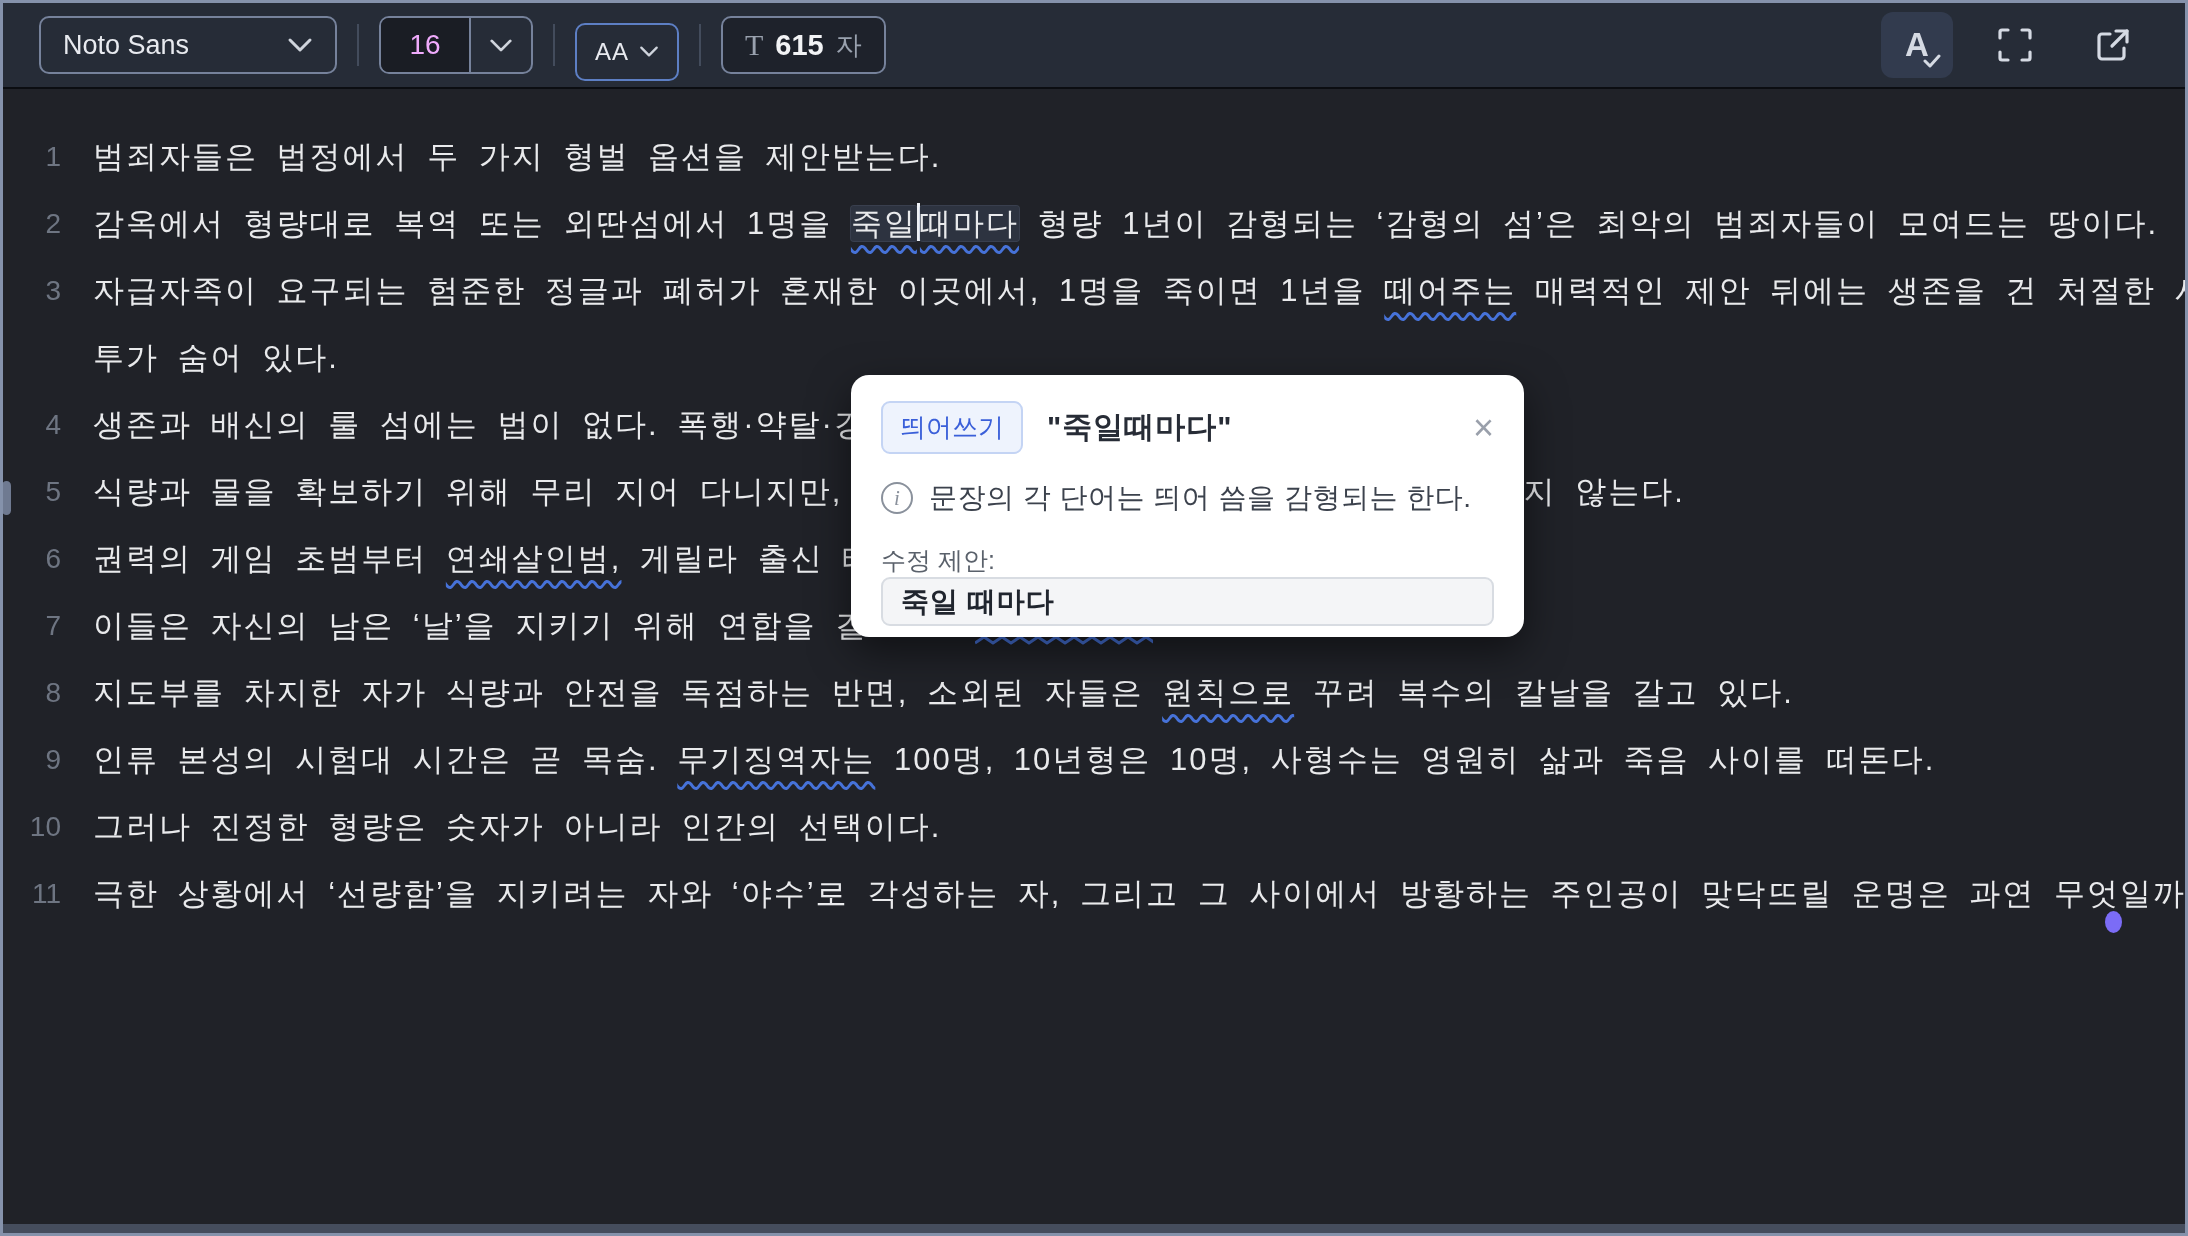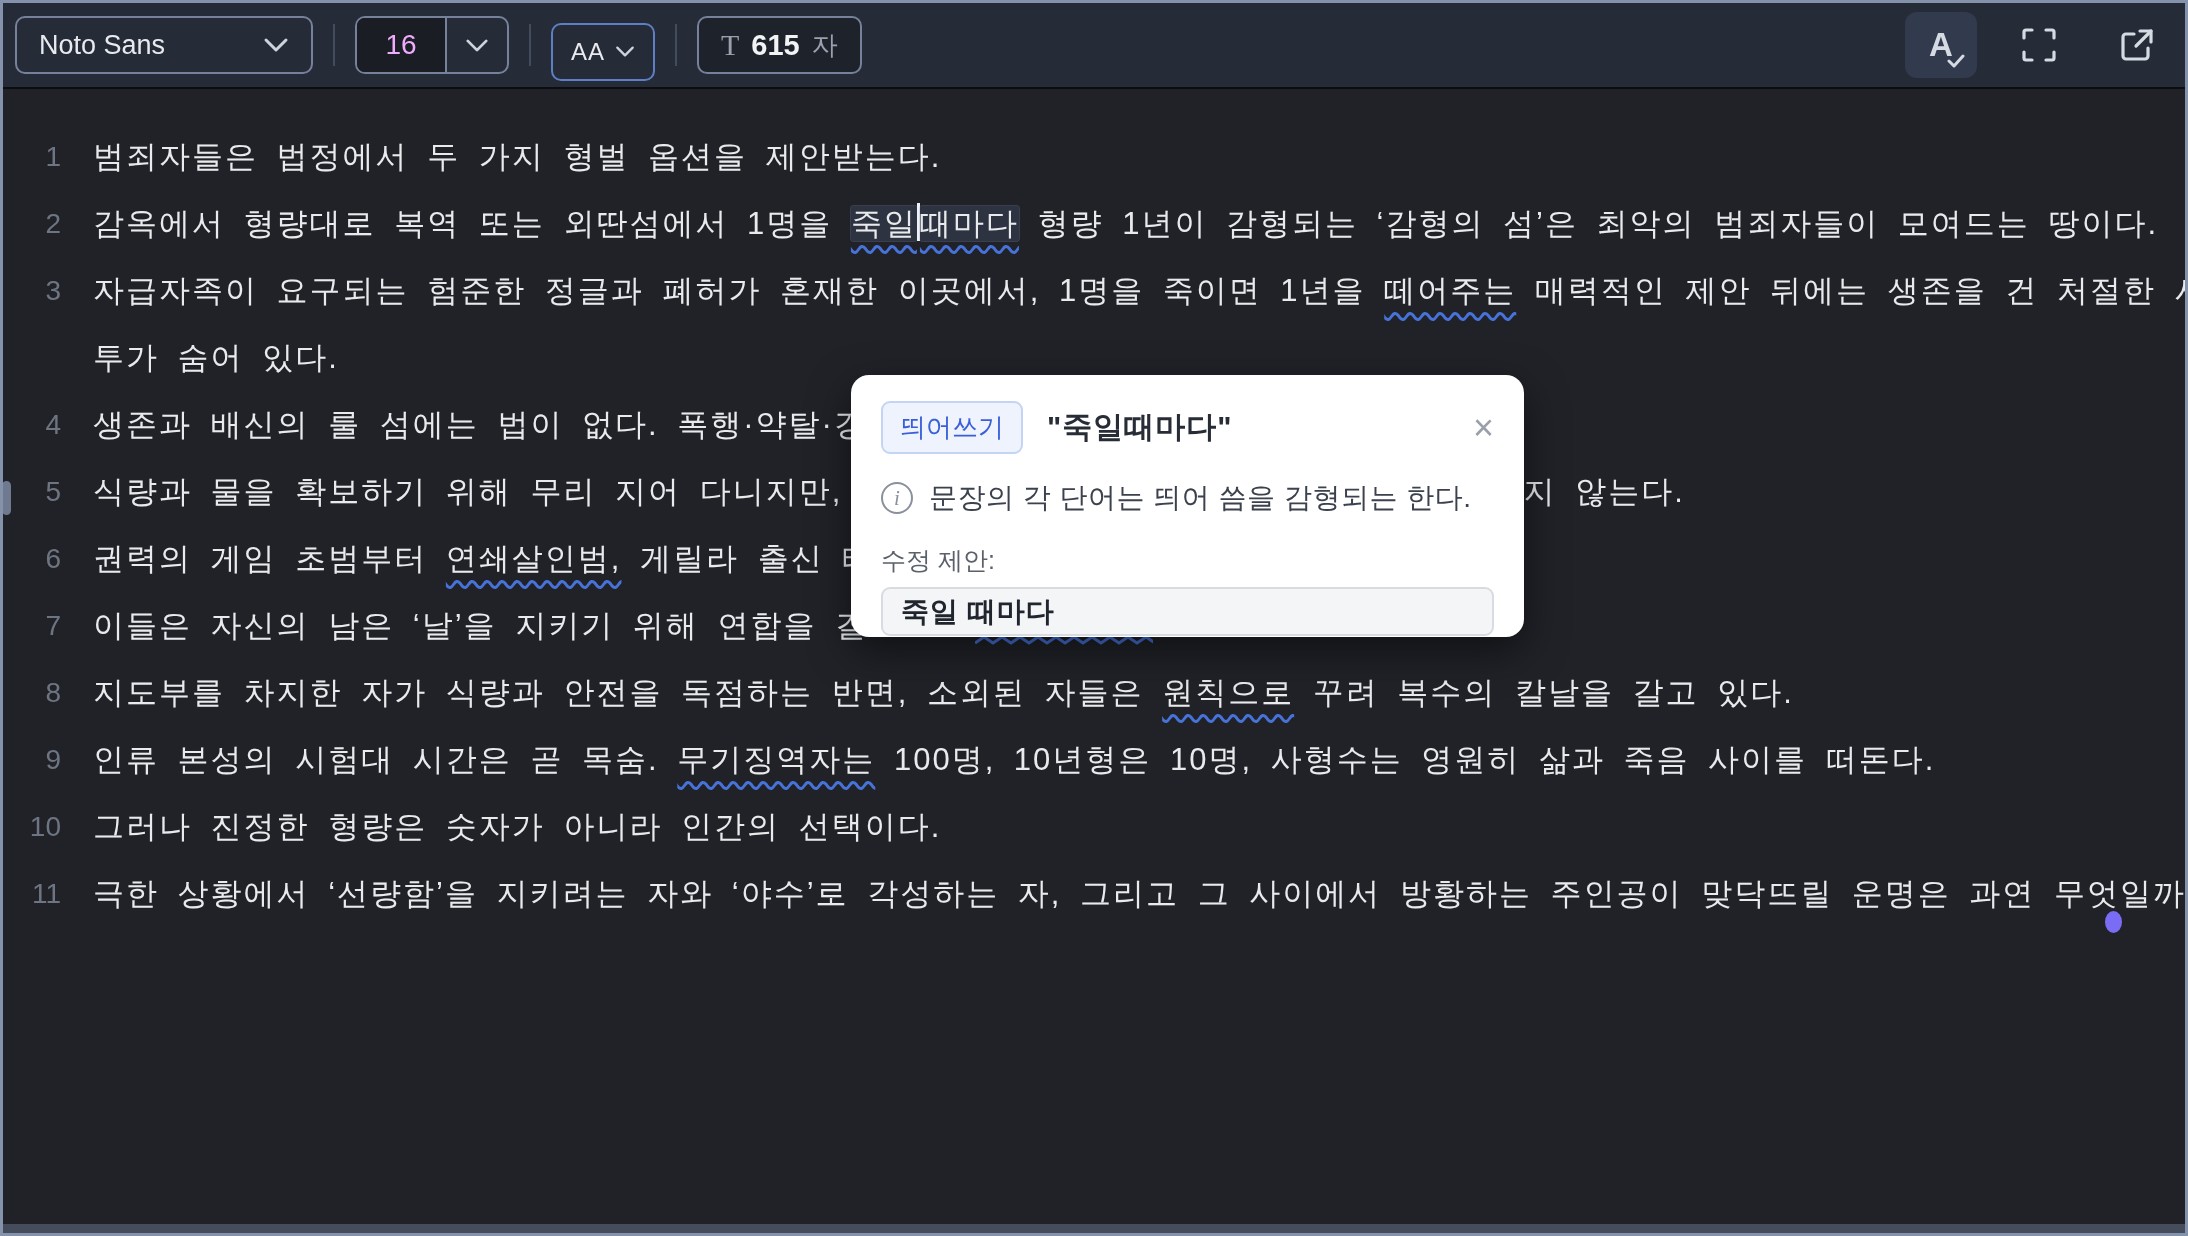--- a/index.html
+++ b/index.html
@@ -6,21 +6,21 @@
   html,body { background:#0d0f13; }
   body { font-family:"Liberation Sans", sans-serif; }
   .window{
     position:relative; width:2188px; height:1236px;
     background:#202228; border:3px solid #8592ab; overflow:hidden;
   }
   
   .toolbar{
     position:relative; height:86px; background:#262c37;
     border-bottom:2px solid #0b0d11;
-    display:flex; align-items:center; padding:0 12px;
+    display:flex; align-items:center; padding:0 36px;
   }
   .tb-ctl{ height:58px; border:2px solid #76829b; border-radius:10px;
     display:flex; align-items:center; color:#e8eaef; background:transparent; }
   .font-select{ width:298px; justify-content:space-between; padding:0 22px; cursor:pointer;}
   .font-select .lbl{ font-size:27px; }
   .tb-divider{ width:2px; height:42px; background:#434c5c; margin:0 20px; }
   .size-ctl{ padding:0; overflow:hidden; }
   .size-val{ width:88px; height:100%; background:#1a1d24; color:#f0abfc; font-size:28px;
     display:flex; align-items:center; justify-content:center; }
   .size-chev{ width:62px; height:100%; display:flex; align-items:center; justify-content:center;
@@ -69,21 +69,21 @@
     border-radius:9px; padding:7px 17px; cursor:pointer; }
   .quoted{ font-size:30px; font-weight:bold; color:#272c36; letter-spacing:1px;}
   .close-btn{ margin-left:auto; font-size:36px; color:#9aa0ab; line-height:1; cursor:pointer;
     background:none; border:none; font-family:inherit; }
   .popup-row2{ display:flex; align-items:center; gap:16px; margin-top:25px; }
   .info-icon{ width:32px; height:32px; border:2px solid #8a919c; border-radius:50%;
     color:#8a919c; font-size:21px; display:flex; align-items:center; justify-content:center;
     font-family:"Liberation Serif", serif; font-style:italic; flex:0 0 32px;}
   .popup-desc{ font-size:28px; color:#3c424d; letter-spacing:0.5px; }
   .sug-label{ margin-top:27px; font-size:25px; color:#5a616b; }
-  .sug-input{ margin-top:10px; width:100%; height:49px; background:#f4f5f7;
+  .sug-input{ width:100%; height:49px; background:#f4f5f7;
     border:2px solid #d8dce2; border-radius:9px; font-size:28px; font-weight:bold;
     color:#20252e; padding:0 18px; font-family:inherit; letter-spacing:1px;}
 </style>
 </head>
 <body>
 
 <div class="window">
 
   <div class="toolbar">
     <div class="tb-ctl font-select">

